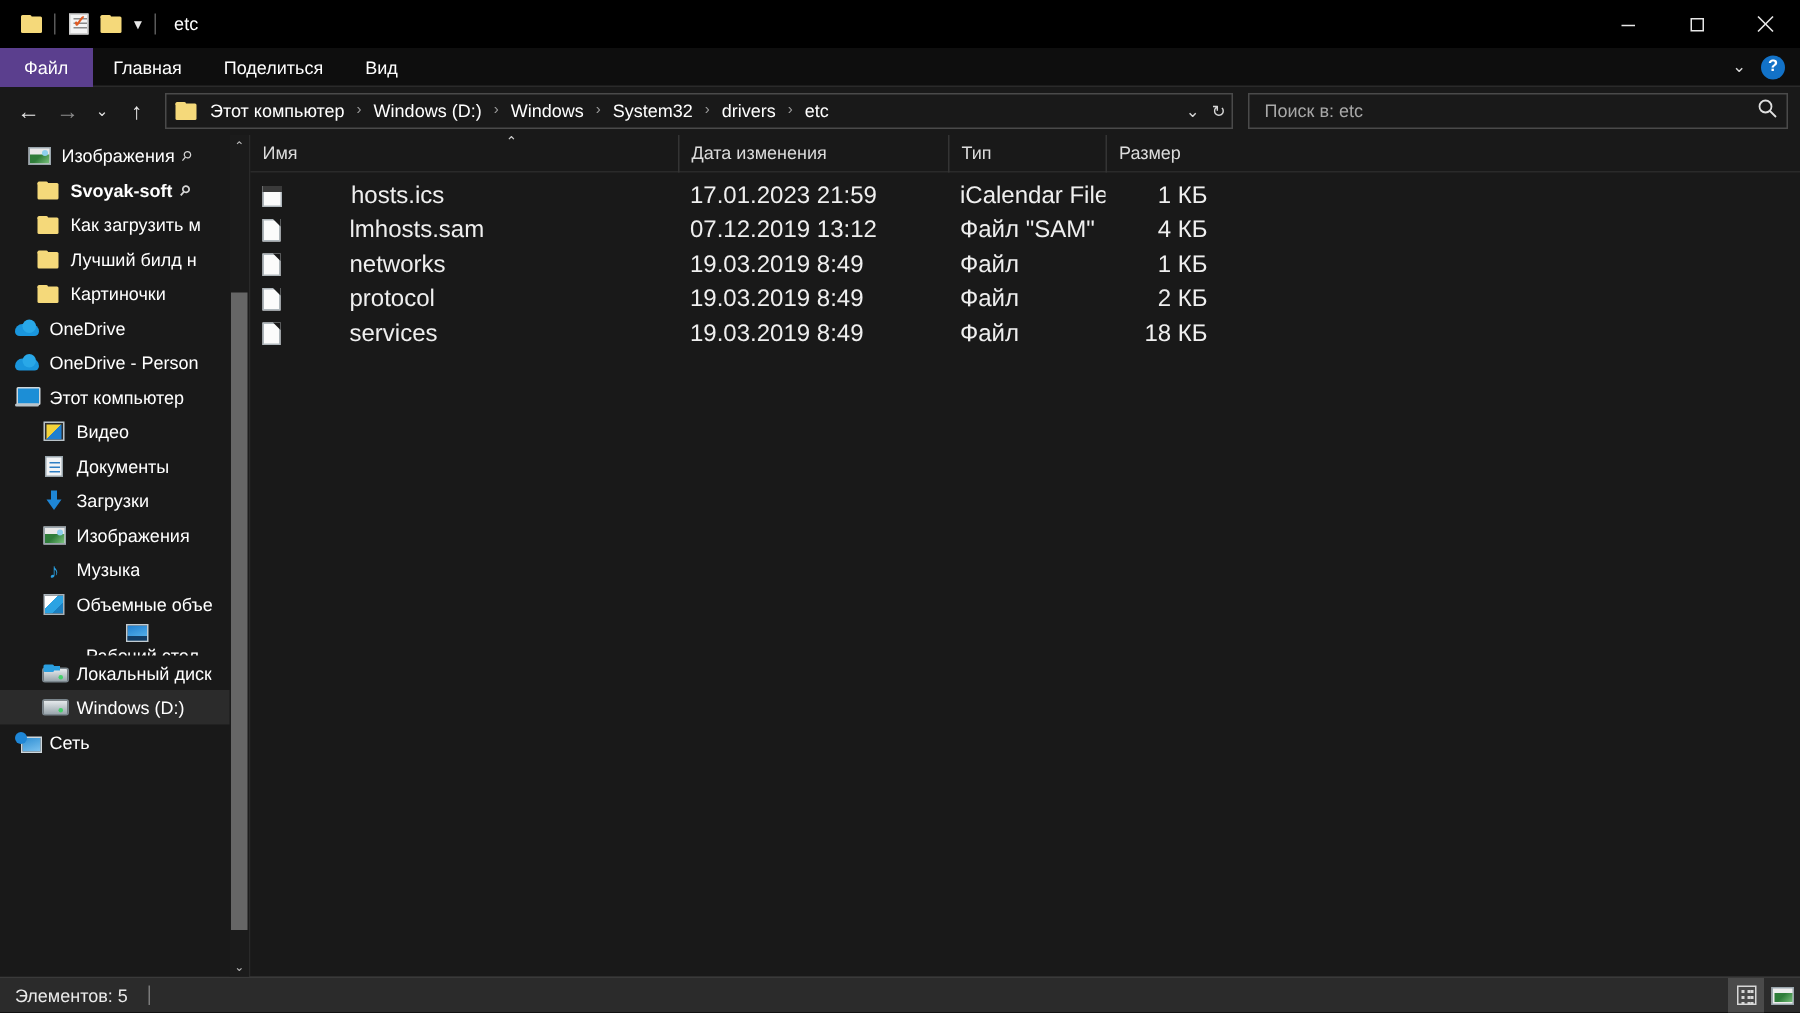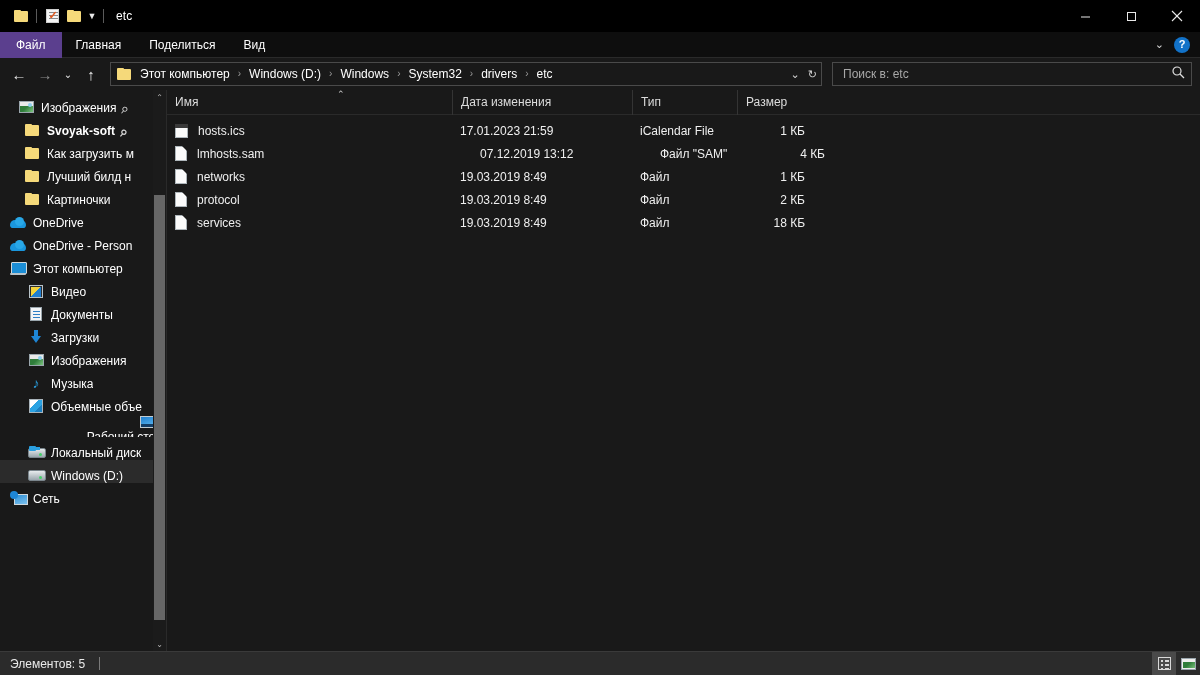--- a/index.html
+++ b/index.html
@@ -215,21 +215,21 @@
   .sidebar {
     flex: 0 0 166px;
     position: relative;
     background: #191919;
     overflow: hidden;
     padding-top: 2px;
   }
   .nav-item {
     height: 23px;
     display: flex;
-    align-items: flex-end;
+    align-items: center;
     white-space: nowrap;
     padding-right: 4px;
     position: relative;
   }
   .nav-item.selected { background: #2b2b2b; }
   .nav-label {
     font-size: 12px;
     color: #ffffff;
     overflow: hidden;
     text-overflow: clip;
@@ -456,24 +456,25 @@
     color: #cfcfcf;
     pointer-events: none;
   }
   .filelist { flex: 1 1 auto; overflow: hidden; padding-top: 4px; }
   .frow {
     height: 23px;
     display: flex;
     align-items: center;
   }
   .fcell {
-    font-size: 12px;
+    font-size: 16px;
     color: #efefef;
     white-space: nowrap;
     overflow: hidden;
+    gap: 36px;
   }
   .fcell.name { display: flex; align-items: center; padding-left: 8px; }
   .fcell.size { text-align: right; padding-right: 15px; }
   .fcell.mid { padding-left: 8px; }
   .ic-file {
     width: 12px; height: 15px;
     background: #fbfbfb;
     border: 1px solid #aeb6bb;
     position: relative;
     margin-right: 10px;
@@ -784,21 +785,21 @@
             </div>
             <div class="fcell mid" style="width: 180px;">17.01.2023 21:59</div>
             <div class="fcell mid" style="width: 105px;">iCalendar File</div>
             <div class="fcell size" style="width: 83px;">1 КБ</div>
           </div>
           <div class="frow">
             <div class="fcell name" style="width: 285px;">
               <span class="ic-file"></span>
               <span>lmhosts.sam</span>
             </div>
-            <div class="fcell mid" style="width: 180px; margin-left: 20px;">07.12.2019 13:12</div>
+            <div class="fcell mid" style="width: 180px;">07.12.2019 13:12</div>
             <div class="fcell mid" style="width: 105px;">Файл "SAM"</div>
             <div class="fcell size" style="width: 83px;">4 КБ</div>
           </div>
           <div class="frow">
             <div class="fcell name" style="width: 285px;">
               <span class="ic-file"></span>
               <span>networks</span>
             </div>
             <div class="fcell mid" style="width: 180px;">19.03.2019 8:49</div>
             <div class="fcell mid" style="width: 105px;">Файл</div>

